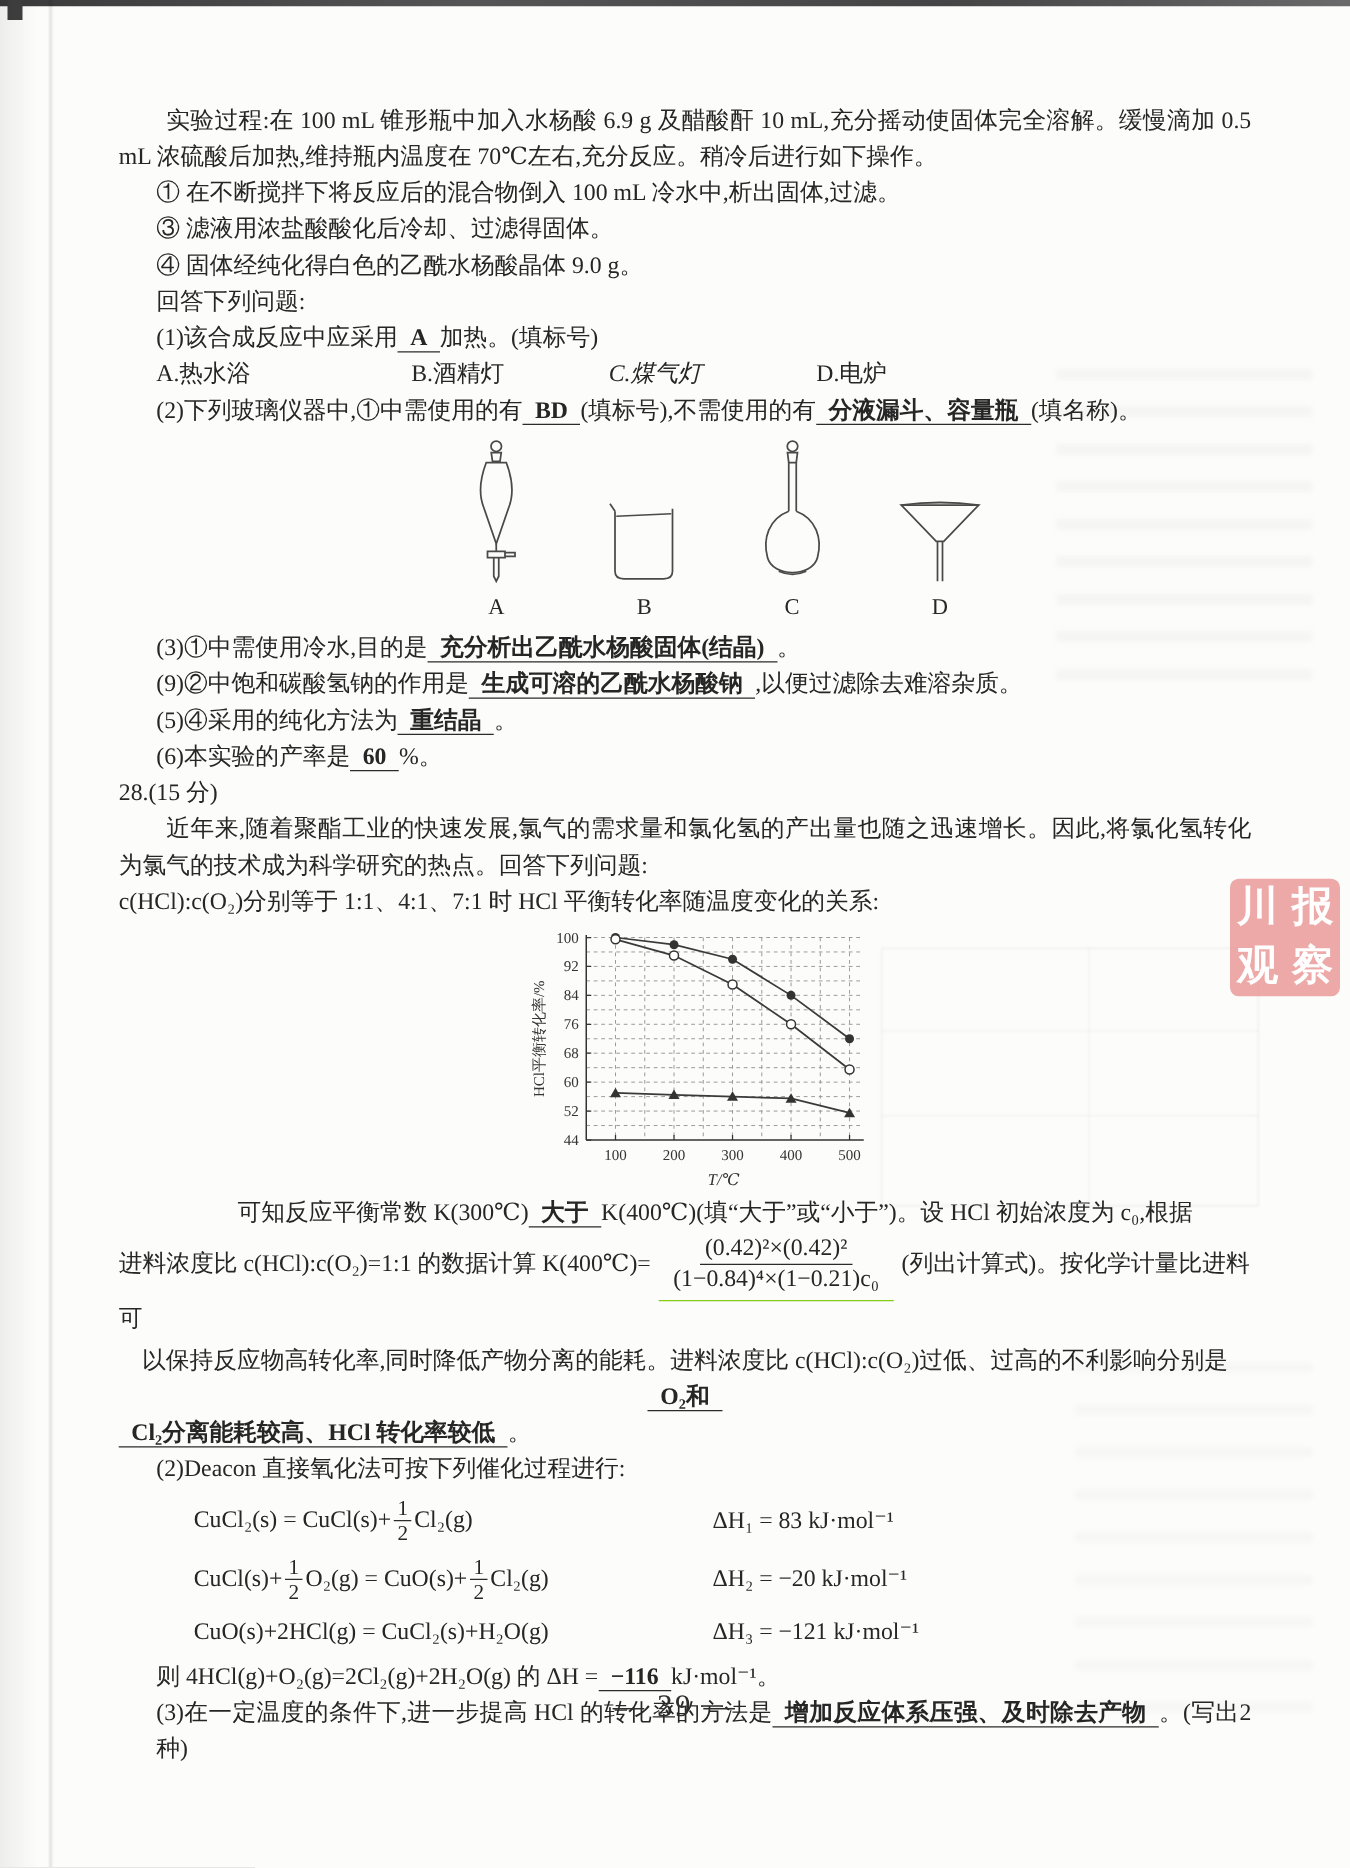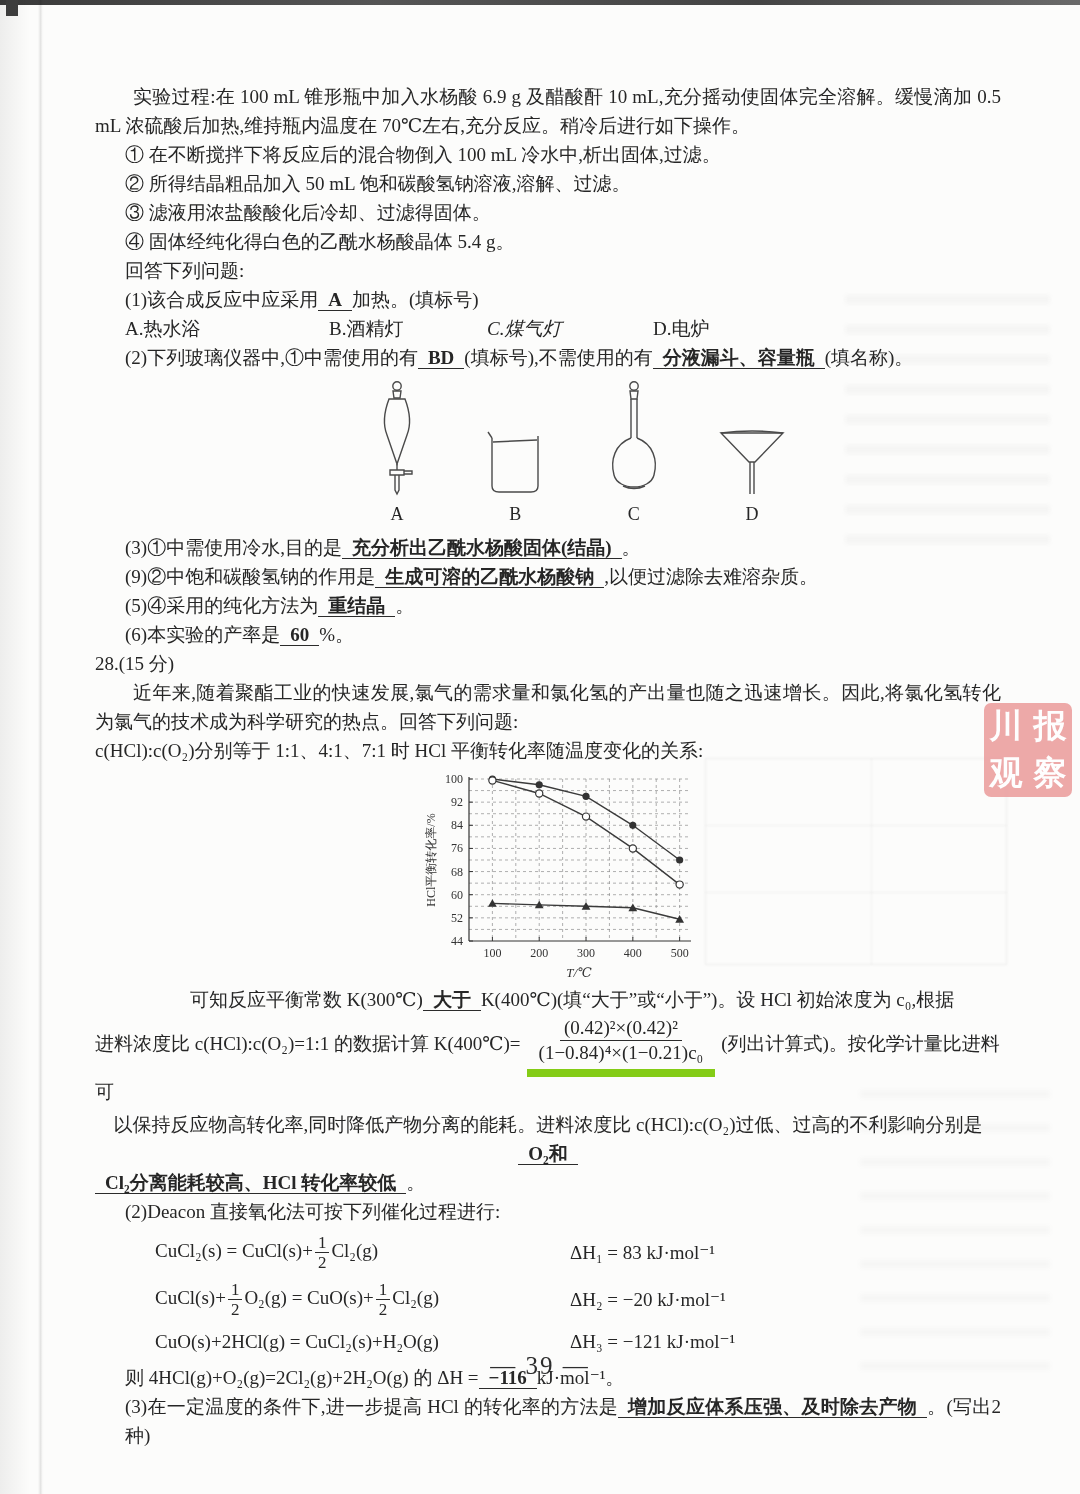--- a/index.html
+++ b/index.html
@@ -46,21 +46,21 @@
   .figitem{display:flex;flex-direction:column;align-items:center;width:100px;}
   .figitem svg{stroke:#4a4a4a;fill:none;stroke-width:1.4;}
   .figlabel{margin-top:2px;font-size:18px;}
   
   .chartwrap{margin:4px 0 2px 328px;line-height:0;}
   
   .frac{display:inline-flex;flex-direction:column;align-items:center;vertical-align:middle;
         line-height:1.15;font-size:18px;margin:0 2px;}
   .frac .fnum{border-bottom:1.2px solid #2b2b2b;padding:0 3px;}
   .ansfrac{display:inline-flex;flex-direction:column;align-items:center;vertical-align:middle;
-        border-bottom:8px solid #84cc16;padding:2px 12px 4px;margin:0 6px;line-height:1.25;}
+        border-bottom:1px solid #84cc16;padding:2px 12px 4px;margin:0 6px;line-height:1.25;}
   .ansfrac .fnum{border-bottom:1.2px solid #2b2b2b;padding:0 4px;}
   .kline{padding-left:95px;text-align:left;margin-top:4px;}
   .kcalcline{text-align:left;margin-top:6px;}
   
   .eqs{margin:4px 0 0 60px;}
   .eqrow{display:grid;grid-template-columns:415px auto;align-items:center;margin:7px 0;text-align:left;}
   .eqrow .frac{font-size:17px;}
   .pagenum{position:absolute;left:0;right:0;top:1352px;text-align:center;font-size:25px;letter-spacing:2px;color:#2e2e2e;}
 </style>
 </head>
@@ -79,23 +79,22 @@
     <span>川</span>
     <span>报</span>
     <span>观</span>
     <span>察</span>
   </div>
 
   <div class="content">
 
     <p class="indent">实验过程:在 100 mL 锥形瓶中加入水杨酸 6.9 g 及醋酸酐 10 mL,充分摇动使固体完全溶解。缓慢滴加 0.5 mL 浓硫酸后加热,维持瓶内温度在 70℃左右,充分反应。稍冷后进行如下操作。</p>
     <p class="step">① 在不断搅拌下将反应后的混合物倒入 100 mL 冷水中,析出固体,过滤。</p>
-    <p class="step">② 所得结晶粗品加入 50 mL 饱和碳酸氢钠溶液,溶解、过滤。</p>
     <p class="step">③ 滤液用浓盐酸酸化后冷却、过滤得固体。</p>
-    <p class="step">④ 固体经纯化得白色的乙酰水杨酸晶体 5.4 g。</p>
+    <p class="step">④ 固体经纯化得白色的乙酰水杨酸晶体 9.0 g。</p>
     <p class="step">回答下列问题:</p>
 
     <p class="qline"><span>(1)该合成反应中应采用</span><span class="blank">A</span><span>加热。(填标号)</span></p>
 
     <p class="opts">
       <span>A.热水浴</span>
       <span>B.酒精灯</span>
       <span>C.煤气灯</span>
       <span>D.电炉</span>
     </p>

